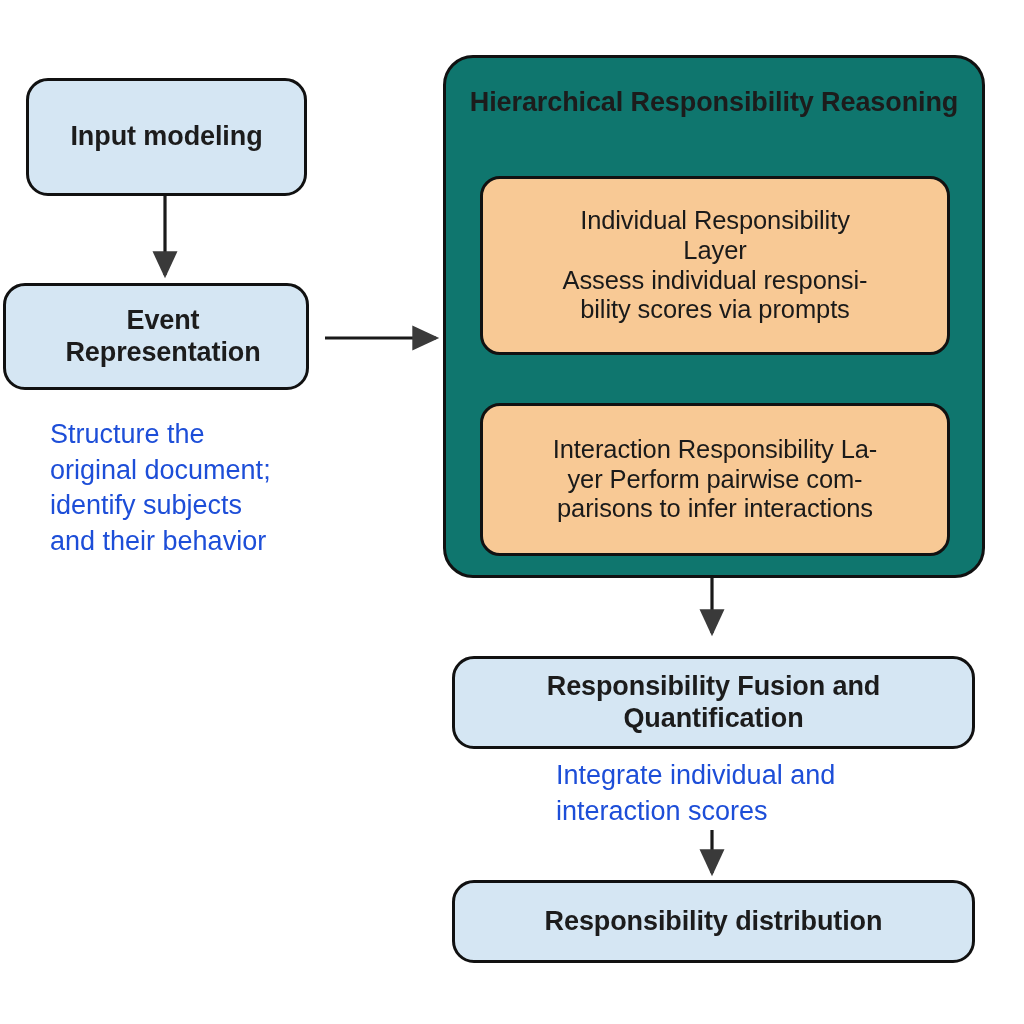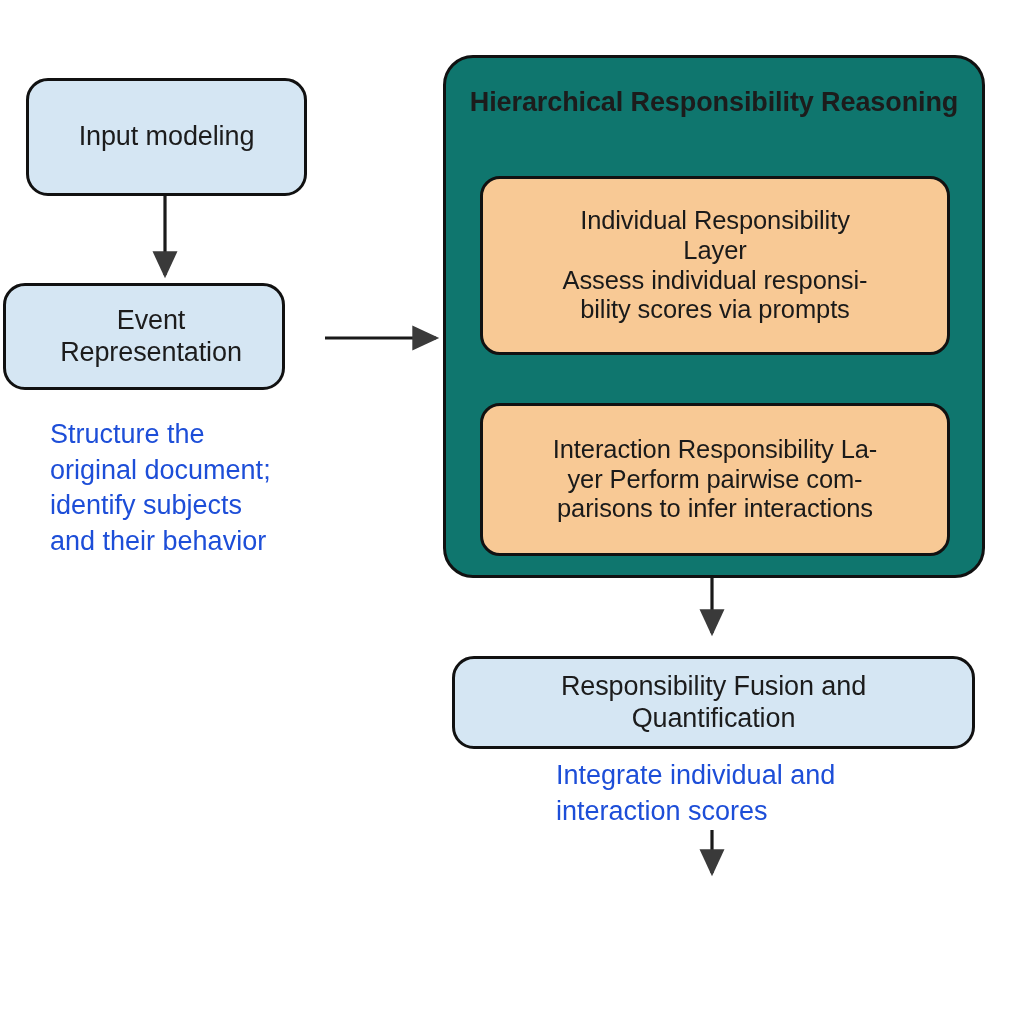--- a/index.html
+++ b/index.html
@@ -40,21 +40,21 @@
     align-items: center;
     justify-content: center;
     text-align: center;
     line-height: 1.16;
     letter-spacing: -0.1px;
   }
 
   .node-blue {
     background: #d5e6f3;
     border-radius: 22px;
-    font-weight: normal;
+    font-weight: bold;
     font-size: 27px;
     color: #1c1c1c;
   }
 
   .node-panel {
     background: #0f766e;
     border-radius: 30px;
     display: block;
   }
 
@@ -84,21 +84,21 @@
     line-height: 1.32;
     color: #1d4ed8;
     white-space: pre-line;
   }
 
   
   #node-input-modeling {
     left: 26px;  top: 78px;  width: 281px;  height: 118px;
   }
   #node-event-representation {
-    left: 3px;   top: 283px; width: 282px;  height: 107px; padding-left: 14px;
+    left: 3px;   top: 283px; width: 306px;  height: 107px; padding-left: 14px;
   }
   #caption-event {
     left: 50px;  top: 417px; width: 330px;
   }
   #panel-hierarchical {
     left: 443px; top: 55px;  width: 542px;  height: 523px;
   }
   #node-individual-layer {
     left: 34px;  top: 118px; width: 470px;  height: 179px;
   }
@@ -184,14 +184,17 @@
   </div>
 
   <div class="node node-blue" id="node-fusion">
     <span style="white-space:pre-line">Responsibility Fusion and
 Quantification</span>
   </div>
 
   <div class="caption" id="caption-fusion">Integrate individual and
 interaction scores</div>
 
+  <div class="node node-blue" id="node-distribution">
+    <span>Responsibility distribution</span>
+  </div>
 
 </div>
 
 </body></html>

